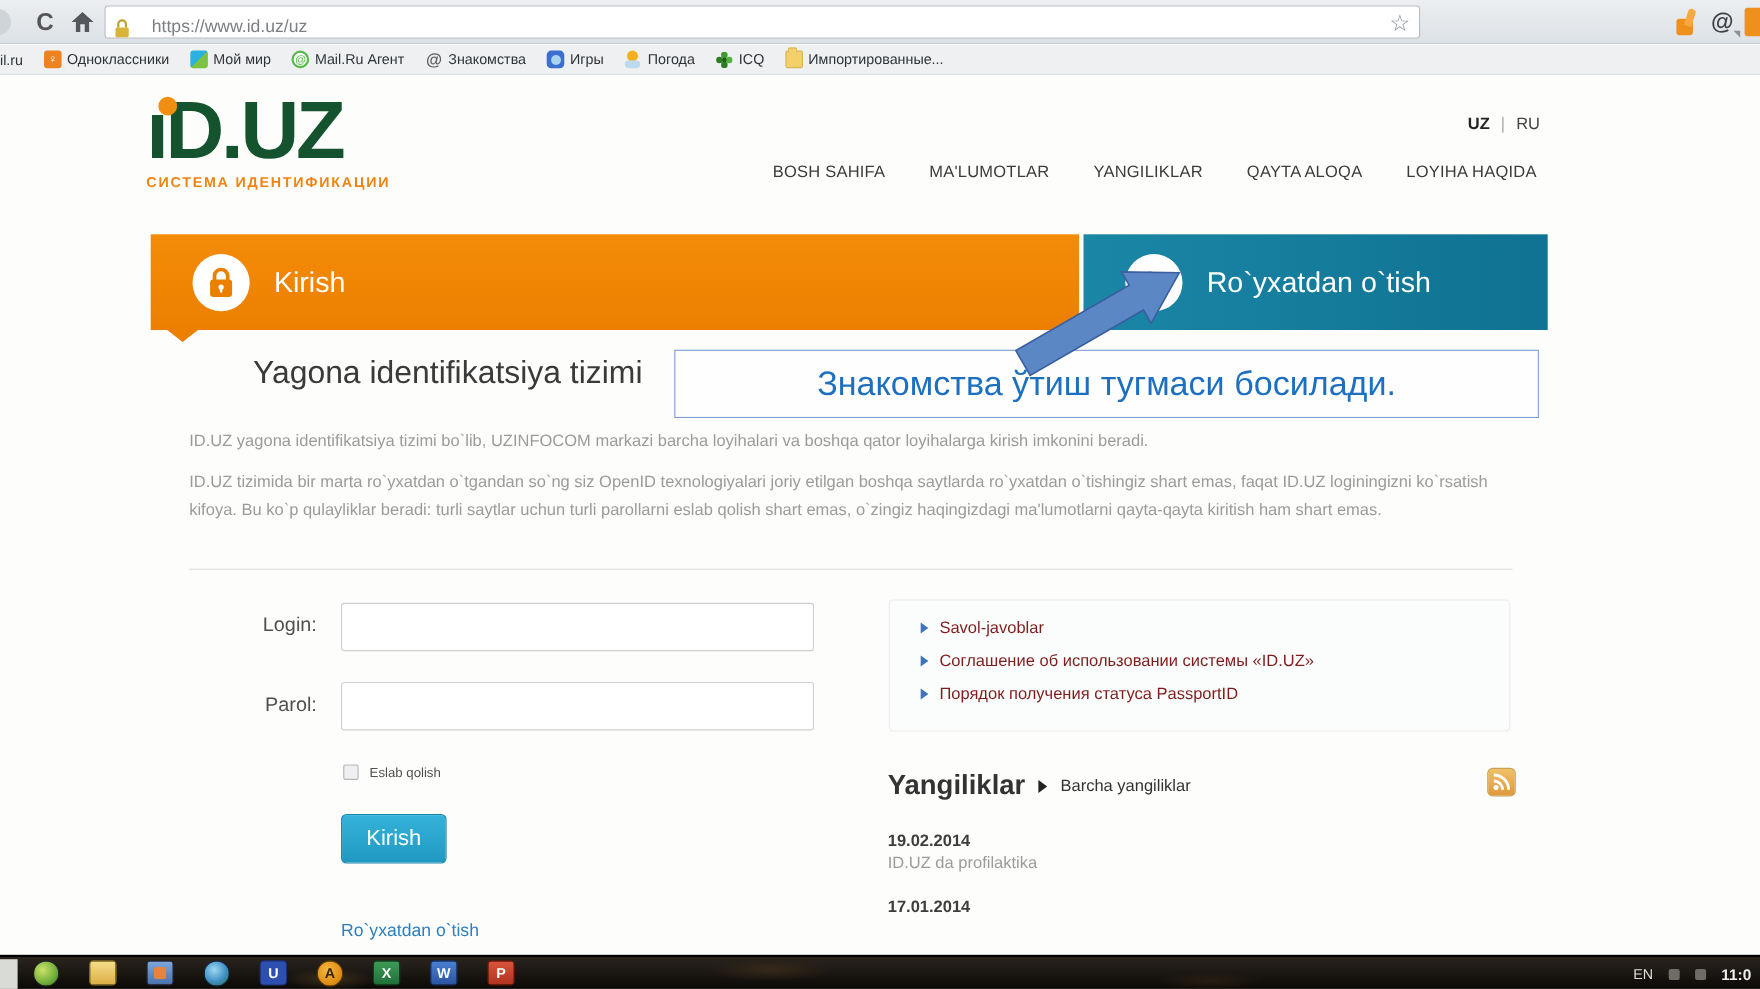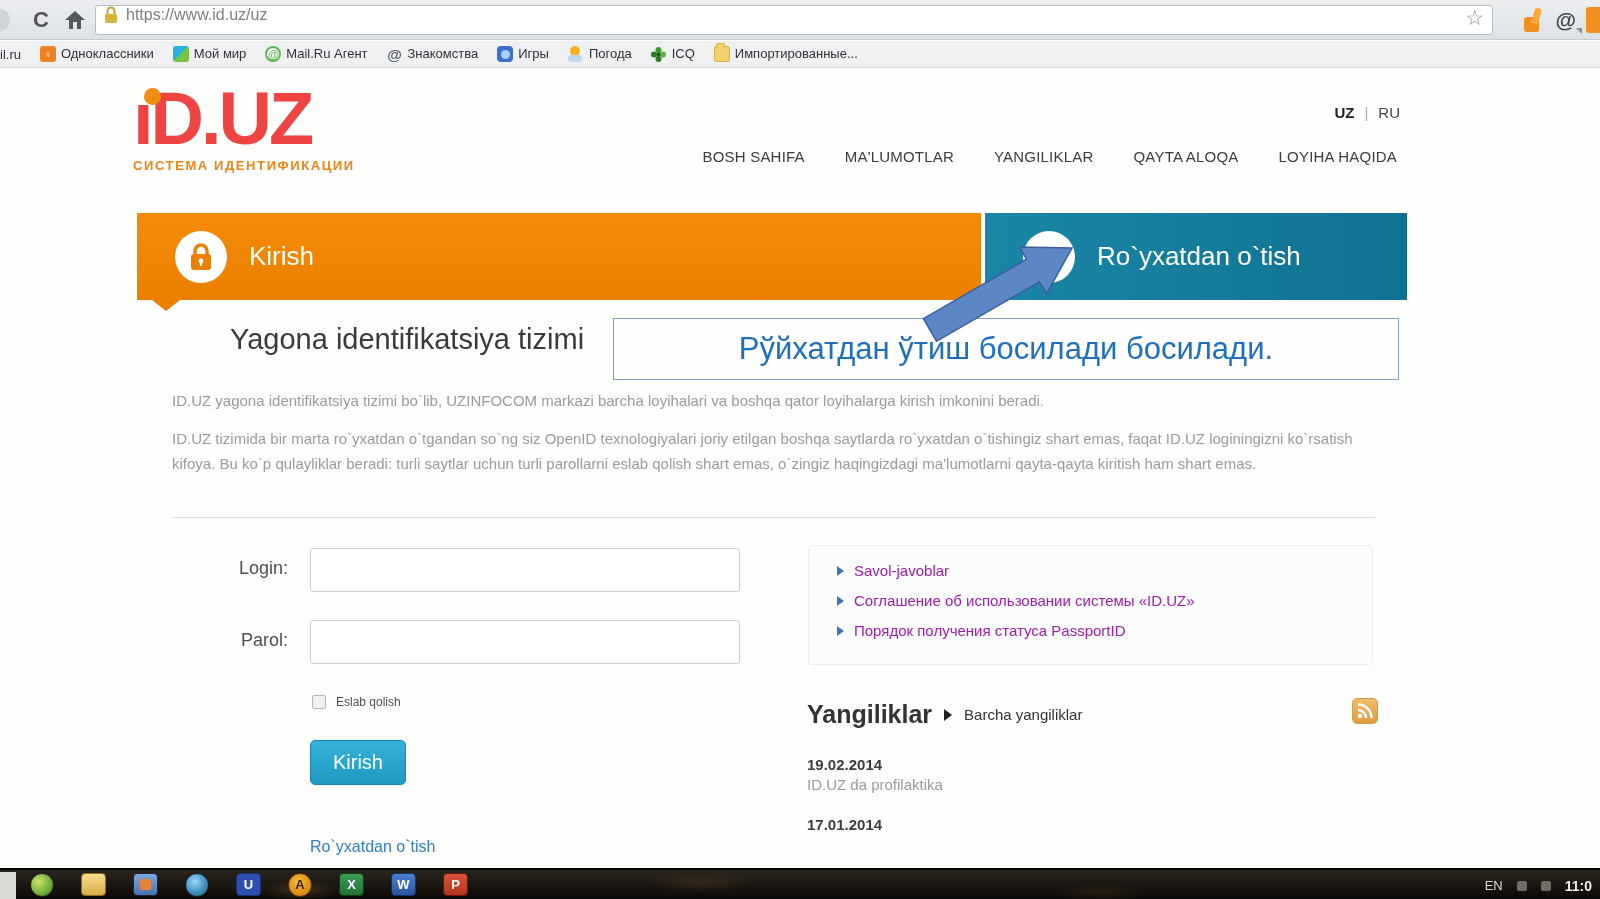--- a/index.html
+++ b/index.html
@@ -9,22 +9,22 @@
 
   
   .chrome { position:absolute; top:0; left:0; width:1600px; height:40px;
             background:linear-gradient(#eceef0,#dde2e6); border-bottom:1px solid #c7ccd1;
             display:flex; align-items:center; }
   .chrome .edge-partial { position:absolute; left:-14px; top:8px; width:24px; height:24px;
             border-radius:50%; background:#cfd4d9; }
   .nav-btn { width:30px; height:30px; display:flex; align-items:center; justify-content:center;
              color:#555; font-size:21px; margin-left:4px; cursor:pointer; }
   .nav-btn.reload { font-weight:bold; font-size:22px; margin-left:26px; }
-  .urlbar { position:absolute; left:95px; top:5px; width:1398px; height:30px; background:#fff;
-            border:1px solid #b9bec3; border-radius:3px; display:flex; align-items:flex-start; padding:0 8px; }
+  .urlbar { position:absolute; left:95px; top:5px; width:1196px; height:30px; background:#fff;
+            border:1px solid #b9bec3; border-radius:3px; display:flex; align-items:flex-end; padding:0 8px;gap:12px; }
   .urlbar .url-text { color:#7b7f83; font-size:16px; margin-left:8px; flex:1; }
   .star-glyph { color:#8a8f94; font-size:21px; }
   .ext-icons { position:absolute; right:0; top:0; height:40px; display:flex; align-items:center; gap:10px; padding-right:0; }
   .thumb-icon { width:22px; height:24px; position:relative; }
   .thumb-icon .fist { position:absolute; left:0; bottom:0; width:15px; height:15px; background:#ef8f1d; border-radius:3px; }
   .thumb-icon .thumb { position:absolute; left:9px; top:0; width:7px; height:16px; background:#f6a93c; border-radius:3px 3px 0 0; transform:rotate(18deg); }
   .at-ext { font-size:21px; font-weight:bold; color:#3f4347; position:relative; }
   .at-ext .mini-arrow { position:absolute; right:-6px; bottom:-2px; width:0; height:0;
        border-left:6px solid transparent; border-top:6px solid #8a8f94; }
   .orange-cut { width:20px; height:26px; background:#ef8f1d; border-radius:3px 0 0 3px; margin-right:-6px; }
@@ -46,21 +46,21 @@
   .ic-weather .cloud { position:absolute; left:0; bottom:0; width:14px; height:7px; border-radius:6px; background:#bcd9ee; }
   .ic-icq { background:transparent; }
   .ic-folder { background:#f3d06a; border:1px solid #d9b44e; border-radius:2px; position:relative; }
   .ic-folder:before { content:""; position:absolute; top:-4px; left:1px; width:7px; height:4px; background:#f3d06a;
                       border:1px solid #d9b44e; border-bottom:none; border-radius:2px 2px 0 0; }
 
   
   .page { position:absolute; top:68px; left:0; width:1600px; height:800px; background:#fdfdfc; }
 
   .logo { position:absolute; left:133px; top:14px; cursor:pointer; }
-  .logo .logo-text { font-size:74px; font-weight:bold; color:#ef4444; letter-spacing:-3px; line-height:1; }
+  .logo .logo-text { font-size:74px; font-weight:bold; color:#14532d; letter-spacing:-3px; line-height:1; }
   .logo .logo-dot { position:absolute; left:11px; top:6px; width:17px; height:17px; border-radius:50%; background:#f08e12; }
   .logo .logo-sub { font-size:13px; font-weight:bold; color:#ee8413; letter-spacing:1.6px; margin-top:2px; }
 
   .lang-switch { position:absolute; top:36px; left:1300px; width:100px; font-size:15px; color:#444;
                  display:flex; gap:10px; align-items:center; justify-content:flex-end; }
   .lang-switch .uz { font-weight:bold; color:#222; cursor:pointer; }
   .lang-switch .sep { color:#aaa; }
   .lang-switch .ru { color:#444; cursor:pointer; }
 
   .main-nav { position:absolute; top:80px; left:600px; width:797px; display:flex; justify-content:flex-end;
@@ -102,21 +102,21 @@
                 background:linear-gradient(#35b2d9,#2099c2); border:1px solid #1b87ae; border-radius:5px;
                 color:#fff; font-size:20px; display:flex; align-items:center; justify-content:center; cursor:pointer; }
   .register-link { position:absolute; left:310px; top:770px; font-size:16px; color:#2e7fc0; cursor:pointer; }
 
   
   .side-box { position:absolute; left:808px; top:477px; width:565px; height:120px; background:#fbfcfc;
               border:1px solid #ececec; border-radius:4px; padding:16px 0 0 28px; }
   .side-link { display:flex; align-items:center; gap:10px; margin-bottom:13px; cursor:pointer; }
   .side-link .tri { width:0; height:0; border-top:5px solid transparent; border-bottom:5px solid transparent;
                     border-left:7px solid #4272b8; }
-  .side-link .lbl { font-size:15px; color:#a21caf; }
+  .side-link .lbl { font-size:15px; color:#7f1d1d; }
 
   .news-head { position:absolute; left:807px; top:632px; display:flex; align-items:center; gap:12px; }
   .news-title { font-size:25px; font-weight:bold; color:#333; cursor:default; }
   .news-head .tri { width:0; height:0; border-top:6px solid transparent; border-bottom:6px solid transparent;
                     border-left:8px solid #222; }
   .news-all { font-size:15px; color:#333; cursor:pointer; }
   .rss-badge { position:absolute; left:1352px; top:630px; width:26px; height:26px; border-radius:5px;
                background:linear-gradient(#efc06a,#e0993c); border:1px solid #caa14f; cursor:pointer; position:absolute; }
   .rss-badge svg { display:block; margin:3px; }
 
@@ -275,21 +275,21 @@
         </div>
         <div class="tab-label">Ro`yxatdan o`tish</div>
       </div>
     </div>
     <div class="tab-pointer"></div>
 
     <svg class="arrow-overlay" viewBox="0 0 1600 800">
       <polygon points="923.5,250.7 1026.5,191.2 1019.5,179.1 1072,180 1046.5,225.9 1039.5,213.8 936.5,273.3" fill="#5b87c5" stroke="#3a5fa0" stroke-width="1.5"></polygon>
     </svg>
 
-    <div class="callout">Рўйхатдан ўтиш босилади босилади.</div>
+    <div class="callout">Знакомства ўтиш тугмаси босилади.</div>
 
     <div class="page-title">Yagona identifikatsiya tizimi</div>
     <div class="para p1">ID.UZ yagona identifikatsiya tizimi bo`lib, UZINFOCOM markazi barcha loyihalari va boshqa qator loyihalarga kirish imkonini beradi.</div>
     <div class="para p2">ID.UZ tizimida bir marta ro`yxatdan o`tgandan so`ng siz OpenID texnologiyalari joriy etilgan boshqa saytlarda ro`yxatdan o`tishingiz shart emas, faqat ID.UZ loginingizni ko`rsatish kifoya. Bu ko`p qulayliklar beradi: turli saytlar uchun turli parollarni eslab qolish shart emas, o`zingiz haqingizdagi ma'lumotlarni qayta-qayta kiritish ham shart emas.</div>
     <div class="divider"></div>
 
     <div class="f-label" style="left:172px; top:490px;">Login:</div>
     <input class="f-input" style="top: 480px;" type="text" value="">
     <div class="f-label" style="left:172px; top:562px;">Parol:</div>
     <input class="f-input" style="top: 552px;" type="password" value="">

